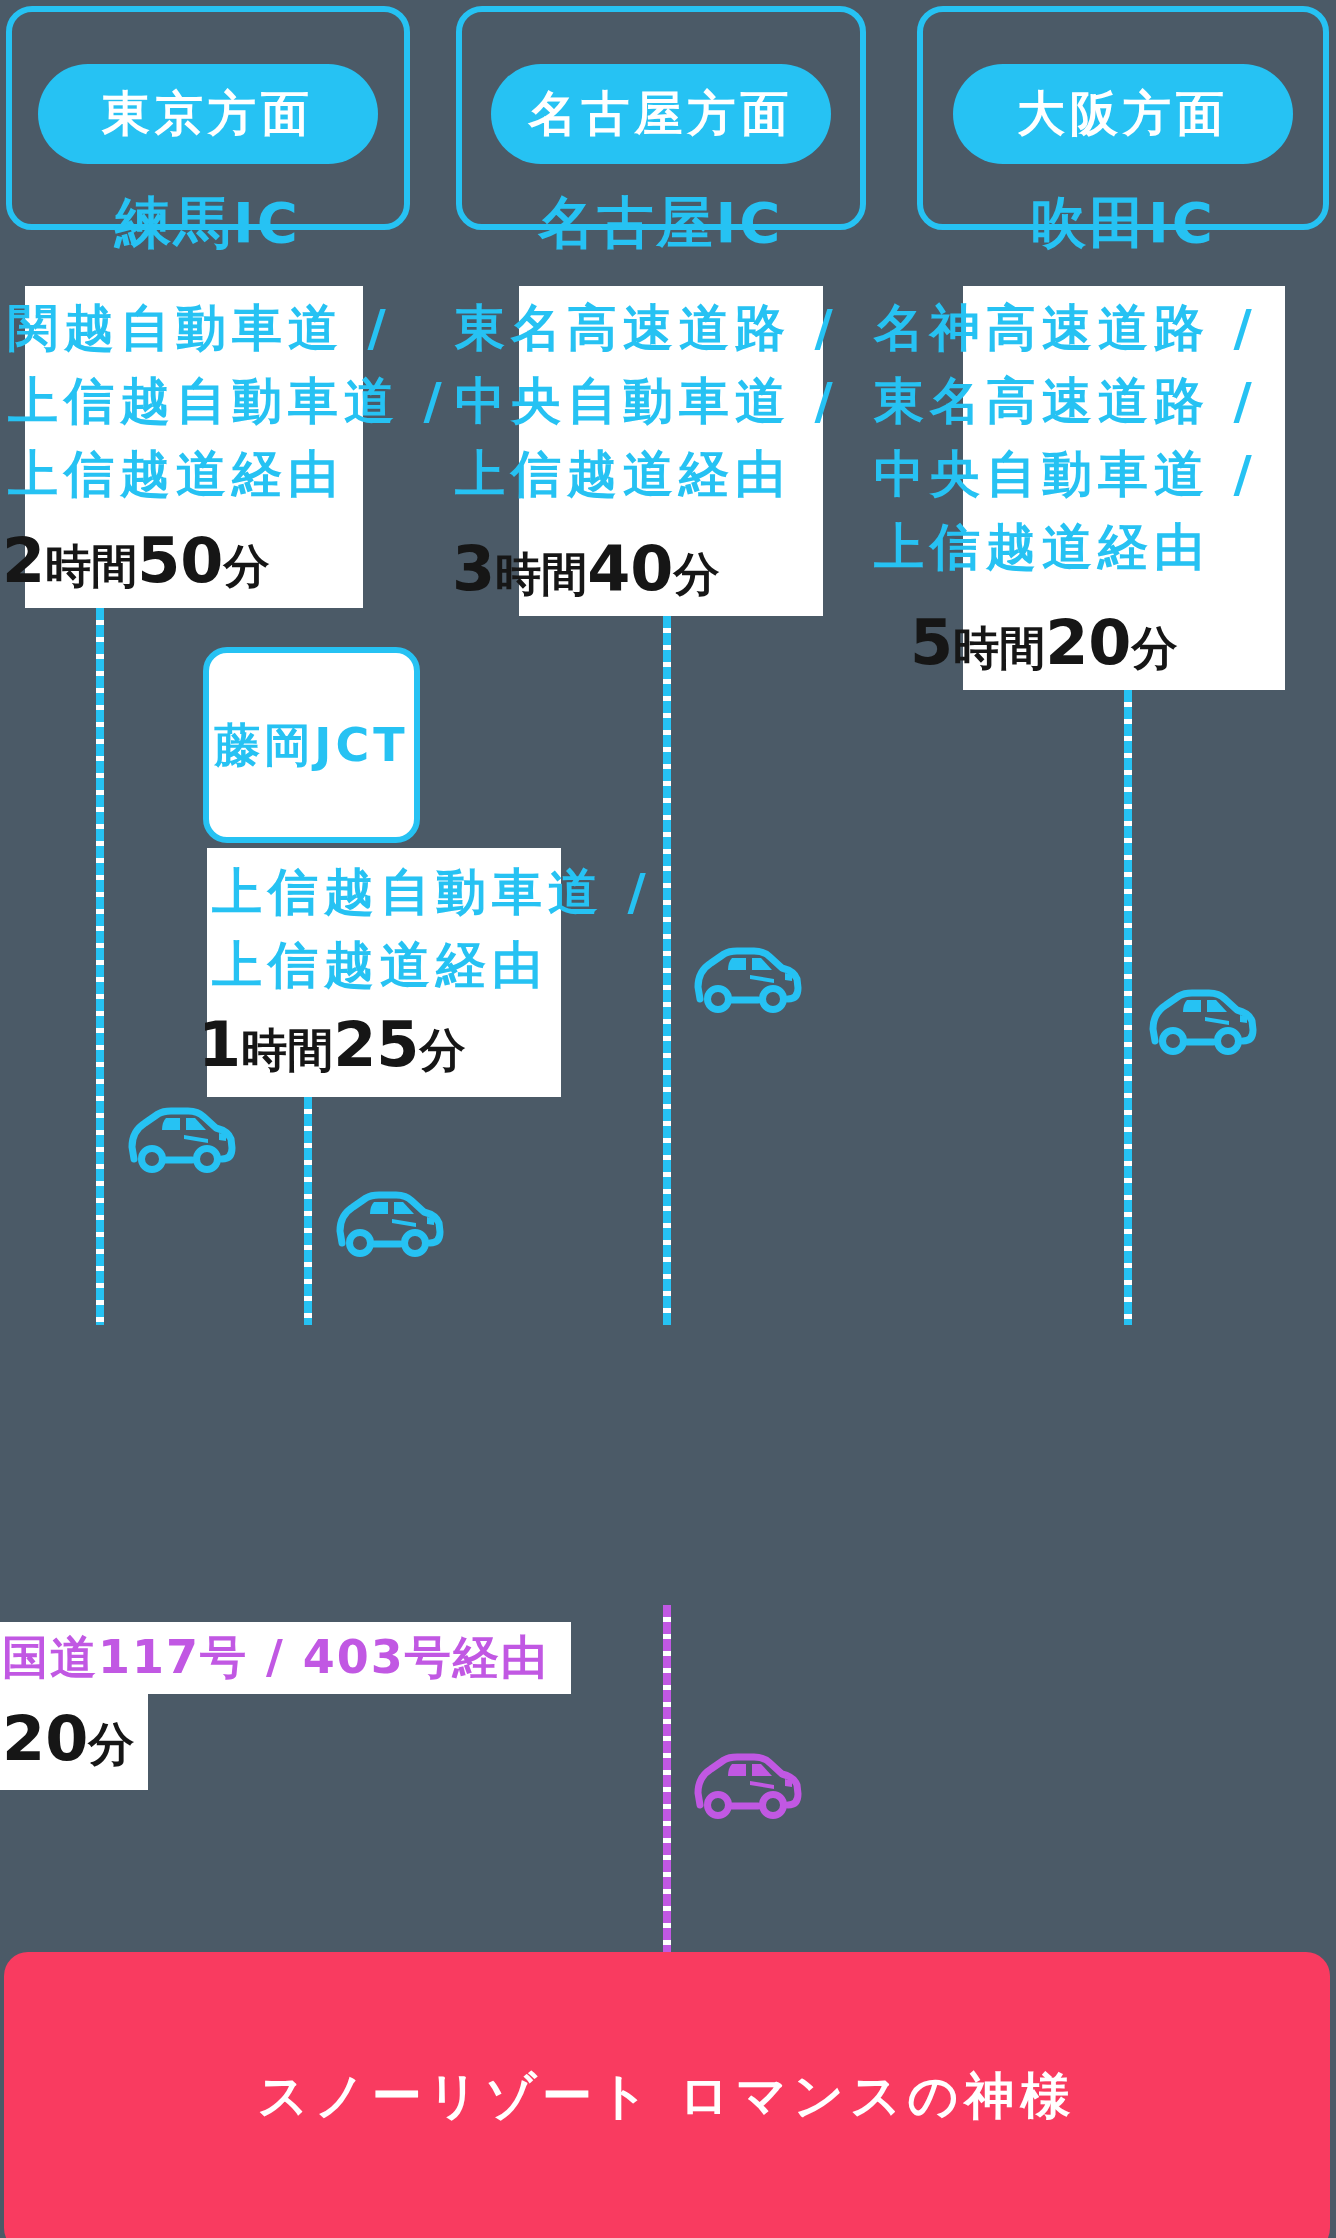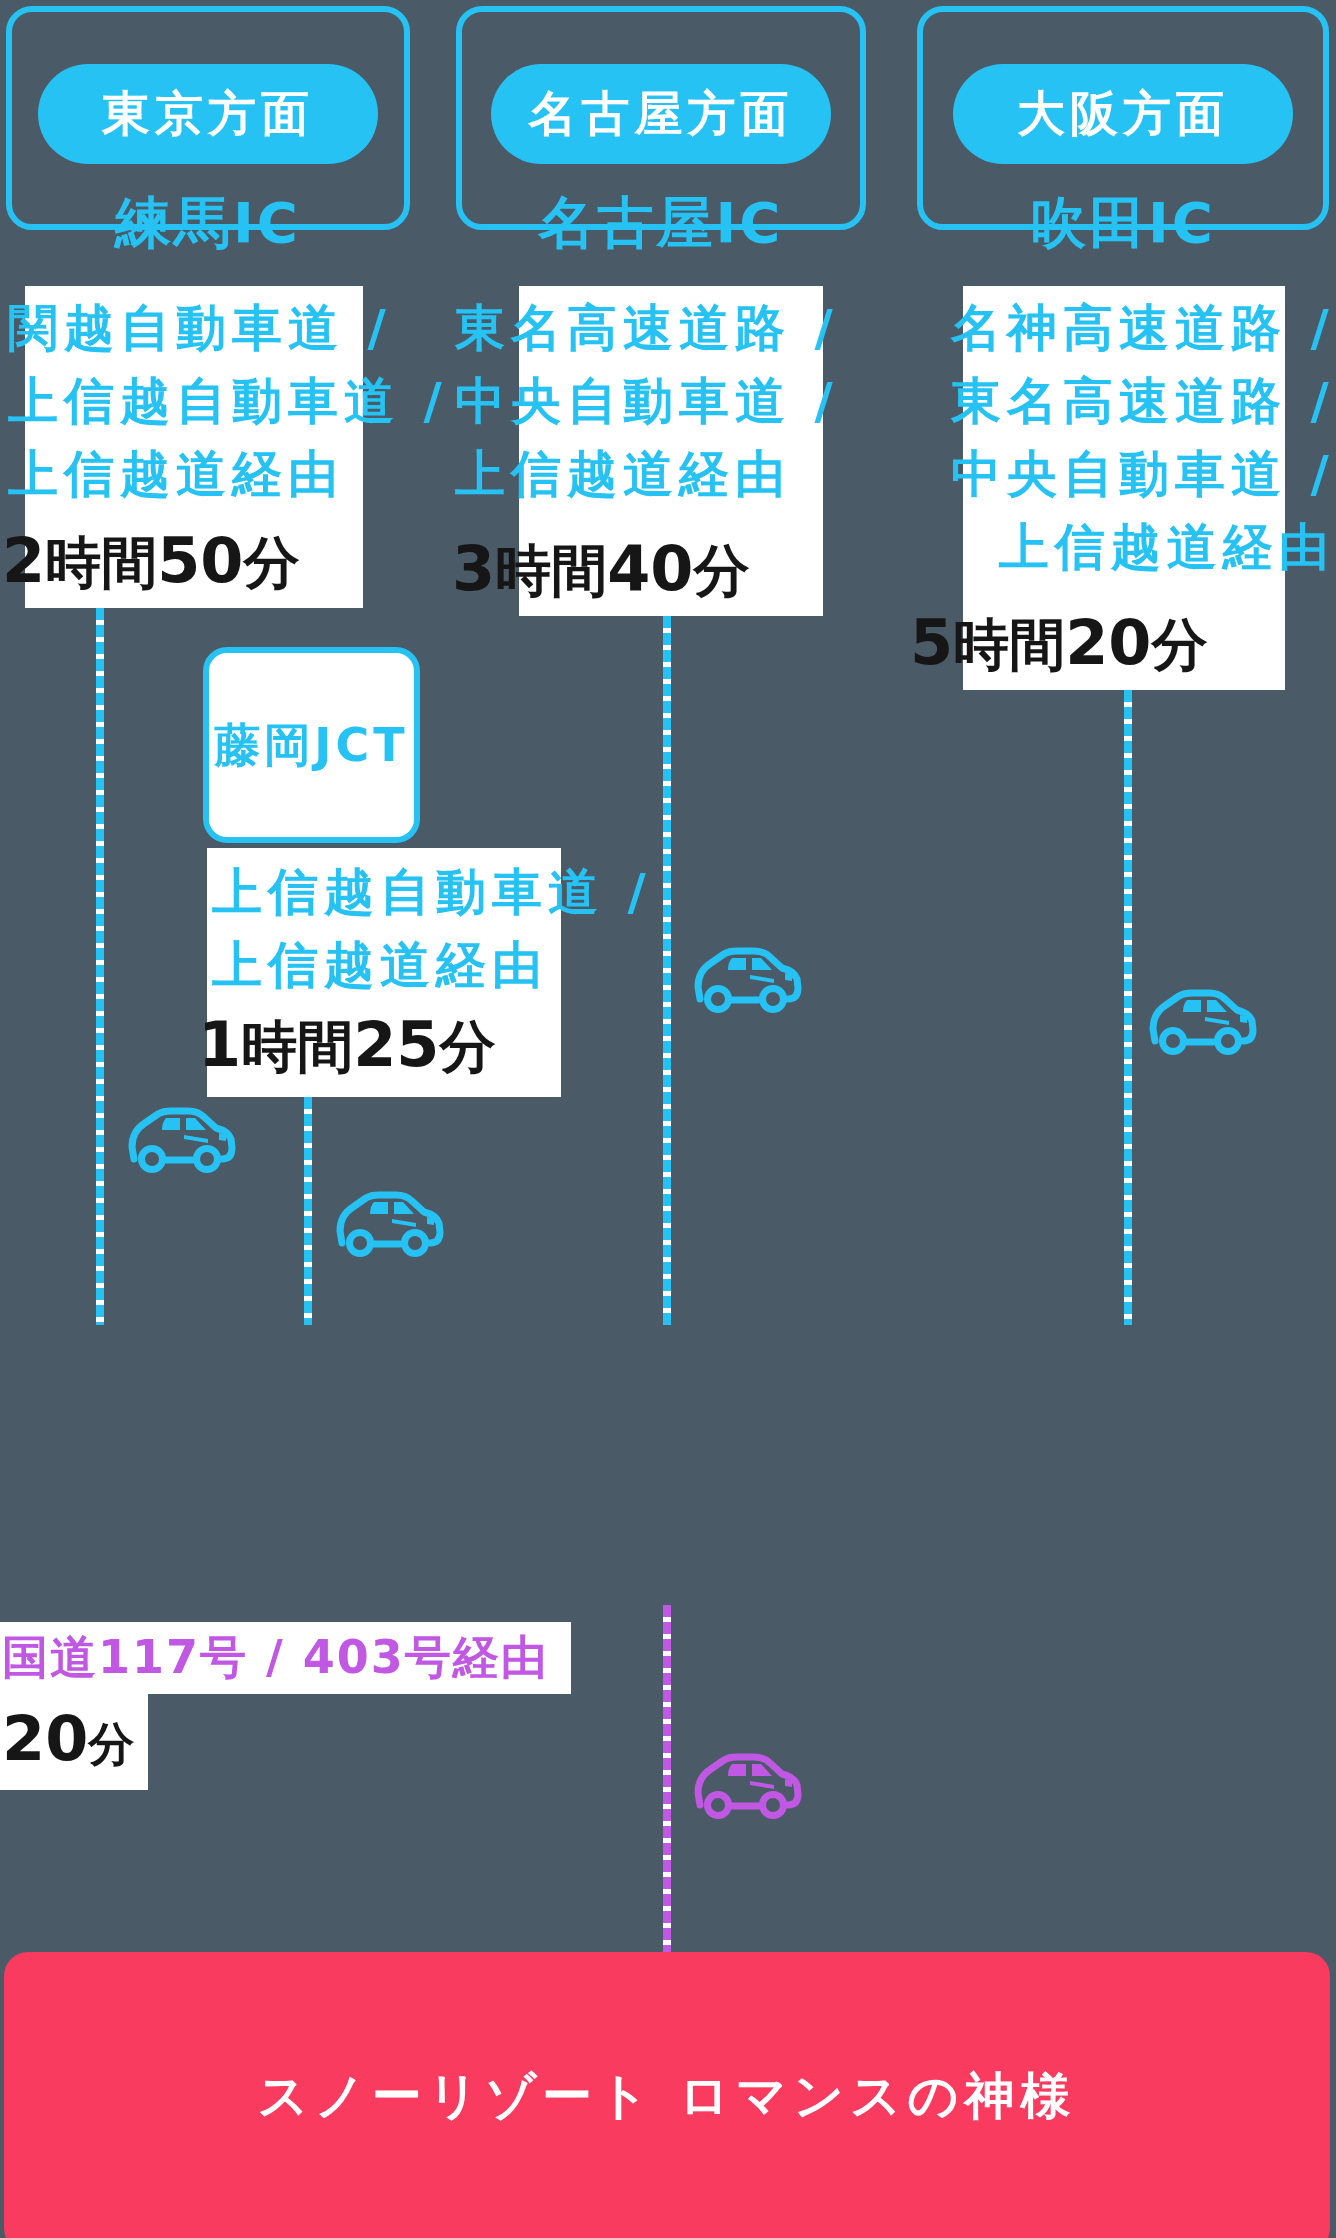--- a/index.html
+++ b/index.html
@@ -28,21 +28,21 @@
   .card{position:absolute;background:var(--white);}
 
   
   .via{position:absolute;color:var(--cyan);font-size:50px;letter-spacing:6px;
        line-height:73px;white-space:nowrap;}
   .via div{white-space:nowrap;}
 
   
   .time{position:absolute;color:var(--ink);white-space:nowrap;}
   .time .num{font-size:62px;}
-  .time .unit{font-size:56px;}
+  .time .unit{font-size:46px;}
 
   
   .vline{position:absolute;width:8px;
          background:repeating-linear-gradient(180deg,var(--cyan) 0 12px,var(--white) 12px 17px);}
   .vline.m{background:repeating-linear-gradient(180deg,var(--magenta) 0 12px,var(--white) 12px 17px);}
 
   
   .car{position:absolute;width:118px;height:74px;color:var(--cyan);}
   .car.m{color:var(--magenta);}
   .car svg{width:100%;height:100%;display:block;}
@@ -115,21 +115,21 @@
   <div class="via" style="left:455px;top:292px;">
     <div>東名高速道路 /</div>
     <div>中央自動車道 /</div>
     <div>上信越道経由</div>
   </div>
   <div class="time" style="left:452px;top:532px;">
     <span class="num">3</span><span class="unit">時間</span><span class="num">40</span><span class="unit">分</span>
   </div>
 
   <div class="card" style="left:963px;top:286px;width:322px;height:404px;"></div>
-  <div class="via" style="left:951px;top:292px;text-align:right;">
+  <div class="via" style="left:874px;top:292px;">
     <div>名神高速道路 /</div>
     <div>東名高速道路 /</div>
     <div>中央自動車道 /</div>
     <div>上信越道経由</div>
   </div>
   <div class="time" style="left:910px;top:606px;">
     <span class="num">5</span><span class="unit">時間</span><span class="num">20</span><span class="unit">分</span>
   </div>
 
   <div class="jct">

